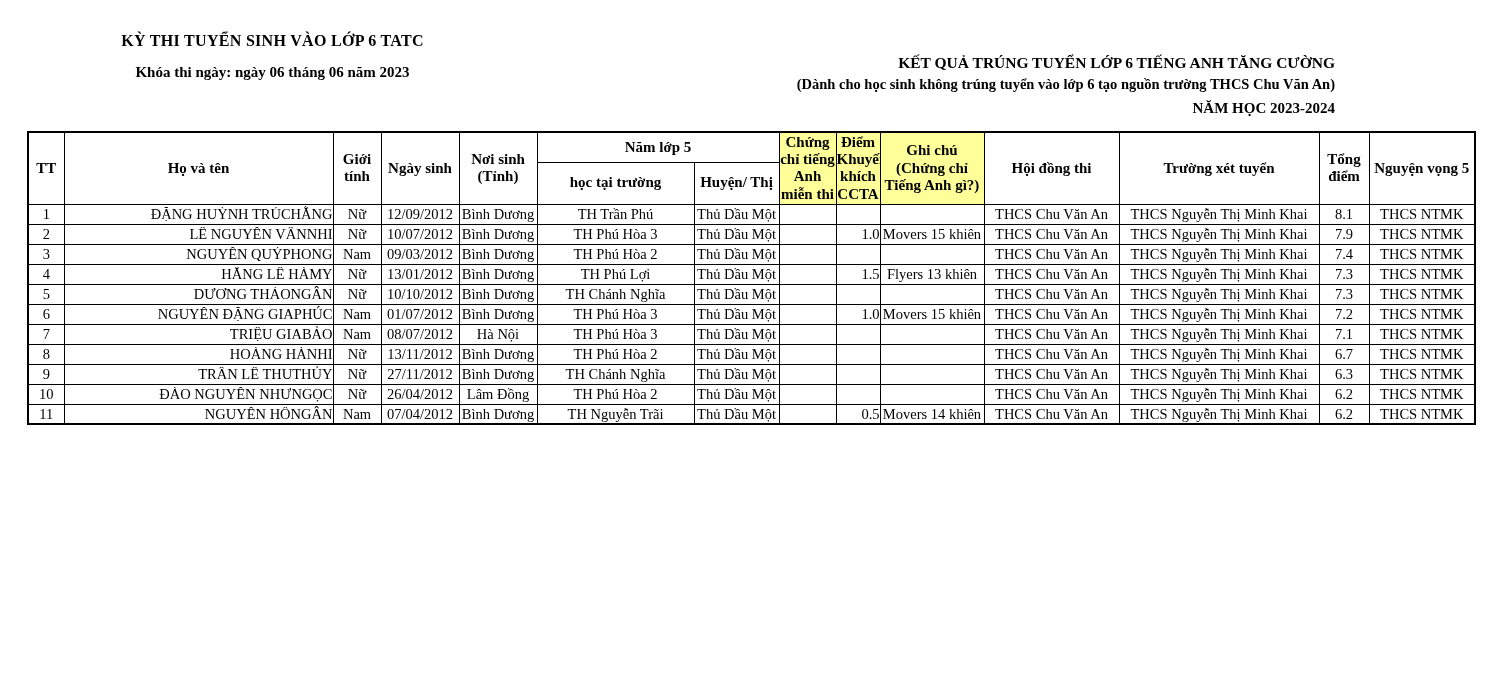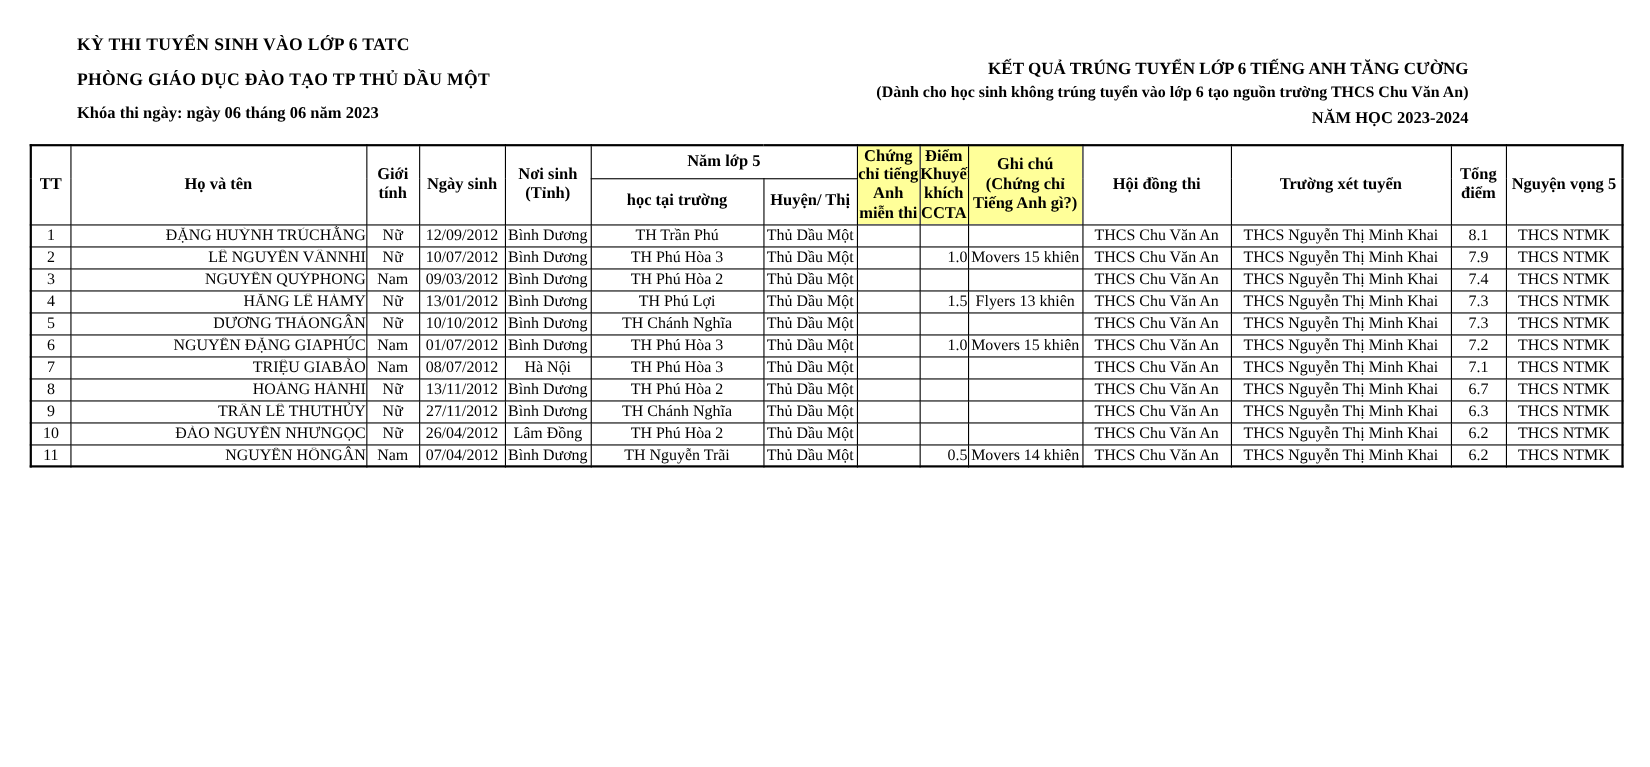--- a/index.html
+++ b/index.html
@@ -17,20 +17,21 @@
     position: relative;
     width: 1500px;
     height: 697px;
   }
   
   .header-left {
     position: absolute;
     left: 70px;
     top: 32px;
     width: 405px;
+    text-align: center;
     line-height: 1.1;
   }
   .header-left .t1, .header-left .t2 {
     font-weight: bold;
     font-size: 16px;
     margin-bottom: 14px;
     letter-spacing: 0.3px;
   }
   .header-left .t3 {
     font-size: 15px;
@@ -96,21 +97,20 @@
     vertical-align: bottom;
   }
 </style>
 </head>
 <body>
 
 <div class="page">
 
   <div class="header-left">
     <div class="t1">KỲ THI TUYỂN SINH VÀO LỚP 6 TATC</div>
-    <div class="t2">PHÒNG GIÁO DỤC ĐÀO TẠO TP THỦ DẦU MỘT</div>
     <div class="t3">Khóa thi ngày: ngày 06 tháng 06 năm 2023</div>
   </div>
 
   <div class="header-right">
     <div class="t1">KẾT QUẢ TRÚNG TUYỂN LỚP 6 TIẾNG ANH TĂNG CƯỜNG</div>
     <div class="t2">(Dành cho học sinh không trúng tuyển vào lớp 6 tạo nguồn trường THCS Chu Văn An)</div>
     <div class="t3">NĂM HỌC 2023-2024</div>
   </div>
 
   <table class="results">

